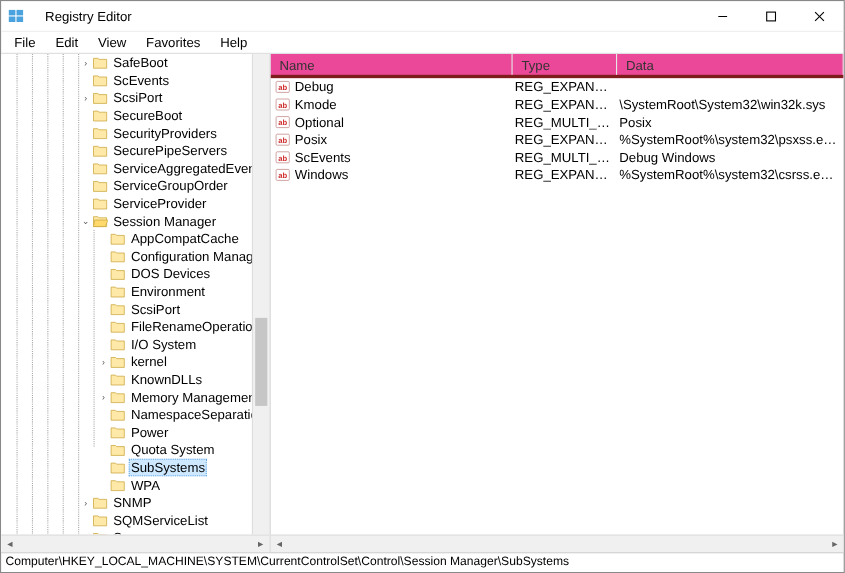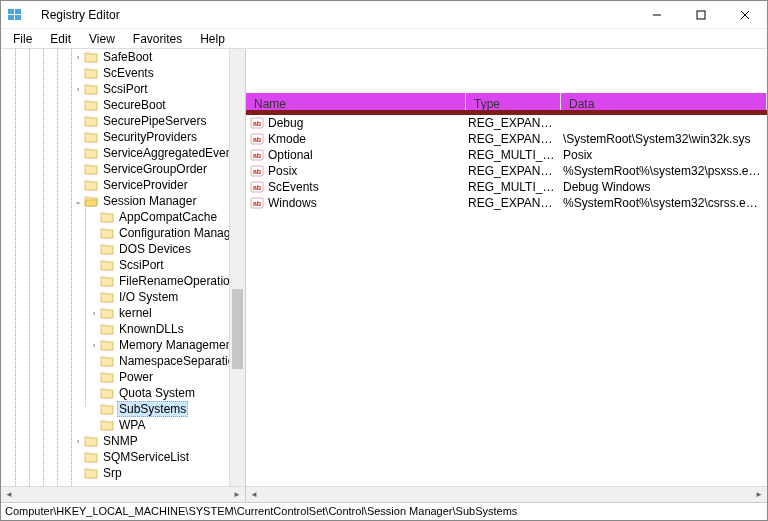--- a/index.html
+++ b/index.html
@@ -96,23 +96,22 @@
   
   .guides {
     position:absolute; left:0; top:0; width:100%; height:100%;
     pointer-events:none;
   }
   .guide-v { position:absolute; top:0; bottom:0; border-left:1px dotted #aaa; }
   
   .list-header {
     display:flex;
     height:22px;
-    border-bottom:5px solid #7f1d1d;
-    background:#d946ef;
-    margin-top:44px;
+    border-bottom:3px solid #7f1d1d;
+    background:#ec4899;
   }
   .col-h {
     padding:4px 8px 2px 8px;
     border-right:1px solid #e5e5e5;
     color:#333;
     font-weight:400;
   }
   .col-name { width:220px; flex:0 0 220px; }
   .col-type { width:95px; flex:0 0 95px; }
   .col-data { flex:1; }
@@ -245,38 +244,38 @@
             </span>
             <span class="label">SecureBoot</span>
           </div>
           <div class="tree-row" style="padding-left: 70px;">
             <span class="toggle"></span>
             <span class="folder-icon">
               <svg width="14" height="12" viewBox="0 0 14 12">
                 <path d="M1 2 L5 2 L6 3 L13 3 L13 11 L1 11 Z" fill="#ffe9a8" stroke="#caa63e" stroke-width="0.7"></path>
               </svg>
             </span>
+            <span class="label">SecurityProviders</span>
+          </div>
+          <div class="tree-row" style="padding-left: 70px;">
+            <span class="toggle"></span>
+            <span class="folder-icon">
+              <svg width="14" height="12" viewBox="0 0 14 12">
+                <path d="M1 2 L5 2 L6 3 L13 3 L13 11 L1 11 Z" fill="#ffe9a8" stroke="#caa63e" stroke-width="0.7"></path>
+              </svg>
+            </span>
             <span class="label">SecurePipeServers</span>
           </div>
           <div class="tree-row" style="padding-left: 70px;">
             <span class="toggle"></span>
             <span class="folder-icon">
               <svg width="14" height="12" viewBox="0 0 14 12">
                 <path d="M1 2 L5 2 L6 3 L13 3 L13 11 L1 11 Z" fill="#ffe9a8" stroke="#caa63e" stroke-width="0.7"></path>
               </svg>
             </span>
-            <span class="label">SecurityProviders</span>
-          </div>
-          <div class="tree-row" style="padding-left: 70px;">
-            <span class="toggle"></span>
-            <span class="folder-icon">
-              <svg width="14" height="12" viewBox="0 0 14 12">
-                <path d="M1 2 L5 2 L6 3 L13 3 L13 11 L1 11 Z" fill="#ffe9a8" stroke="#caa63e" stroke-width="0.7"></path>
-              </svg>
-            </span>
             <span class="label">ServiceAggregatedEvents</span>
           </div>
           <div class="tree-row" style="padding-left: 70px;">
             <span class="toggle"></span>
             <span class="folder-icon">
               <svg width="14" height="12" viewBox="0 0 14 12">
                 <path d="M1 2 L5 2 L6 3 L13 3 L13 11 L1 11 Z" fill="#ffe9a8" stroke="#caa63e" stroke-width="0.7"></path>
               </svg>
             </span>
             <span class="label">ServiceGroupOrder</span>
@@ -319,20 +318,29 @@
             <span class="label">Configuration Manage</span>
           </div>
           <div class="tree-row" style="padding-left: 86px;">
             <span class="toggle"></span>
             <span class="folder-icon">
               <svg width="14" height="12" viewBox="0 0 14 12">
                 <path d="M1 2 L5 2 L6 3 L13 3 L13 11 L1 11 Z" fill="#ffe9a8" stroke="#caa63e" stroke-width="0.7"></path>
               </svg>
             </span>
             <span class="label">DOS Devices</span>
+          </div>
+          <div class="tree-row" style="padding-left: 86px;">
+            <span class="toggle"></span>
+            <span class="folder-icon">
+              <svg width="14" height="12" viewBox="0 0 14 12">
+                <path d="M1 2 L5 2 L6 3 L13 3 L13 11 L1 11 Z" fill="#ffe9a8" stroke="#caa63e" stroke-width="0.7"></path>
+              </svg>
+            </span>
+            <span class="label">Environment</span>
           </div>
           <div class="tree-row" style="padding-left: 86px;">
             <span class="toggle"></span>
             <span class="folder-icon">
               <svg width="14" height="12" viewBox="0 0 14 12">
                 <path d="M1 2 L5 2 L6 3 L13 3 L13 11 L1 11 Z" fill="#ffe9a8" stroke="#caa63e" stroke-width="0.7"></path>
               </svg>
             </span>
             <span class="label">ScsiPort</span>
           </div>

